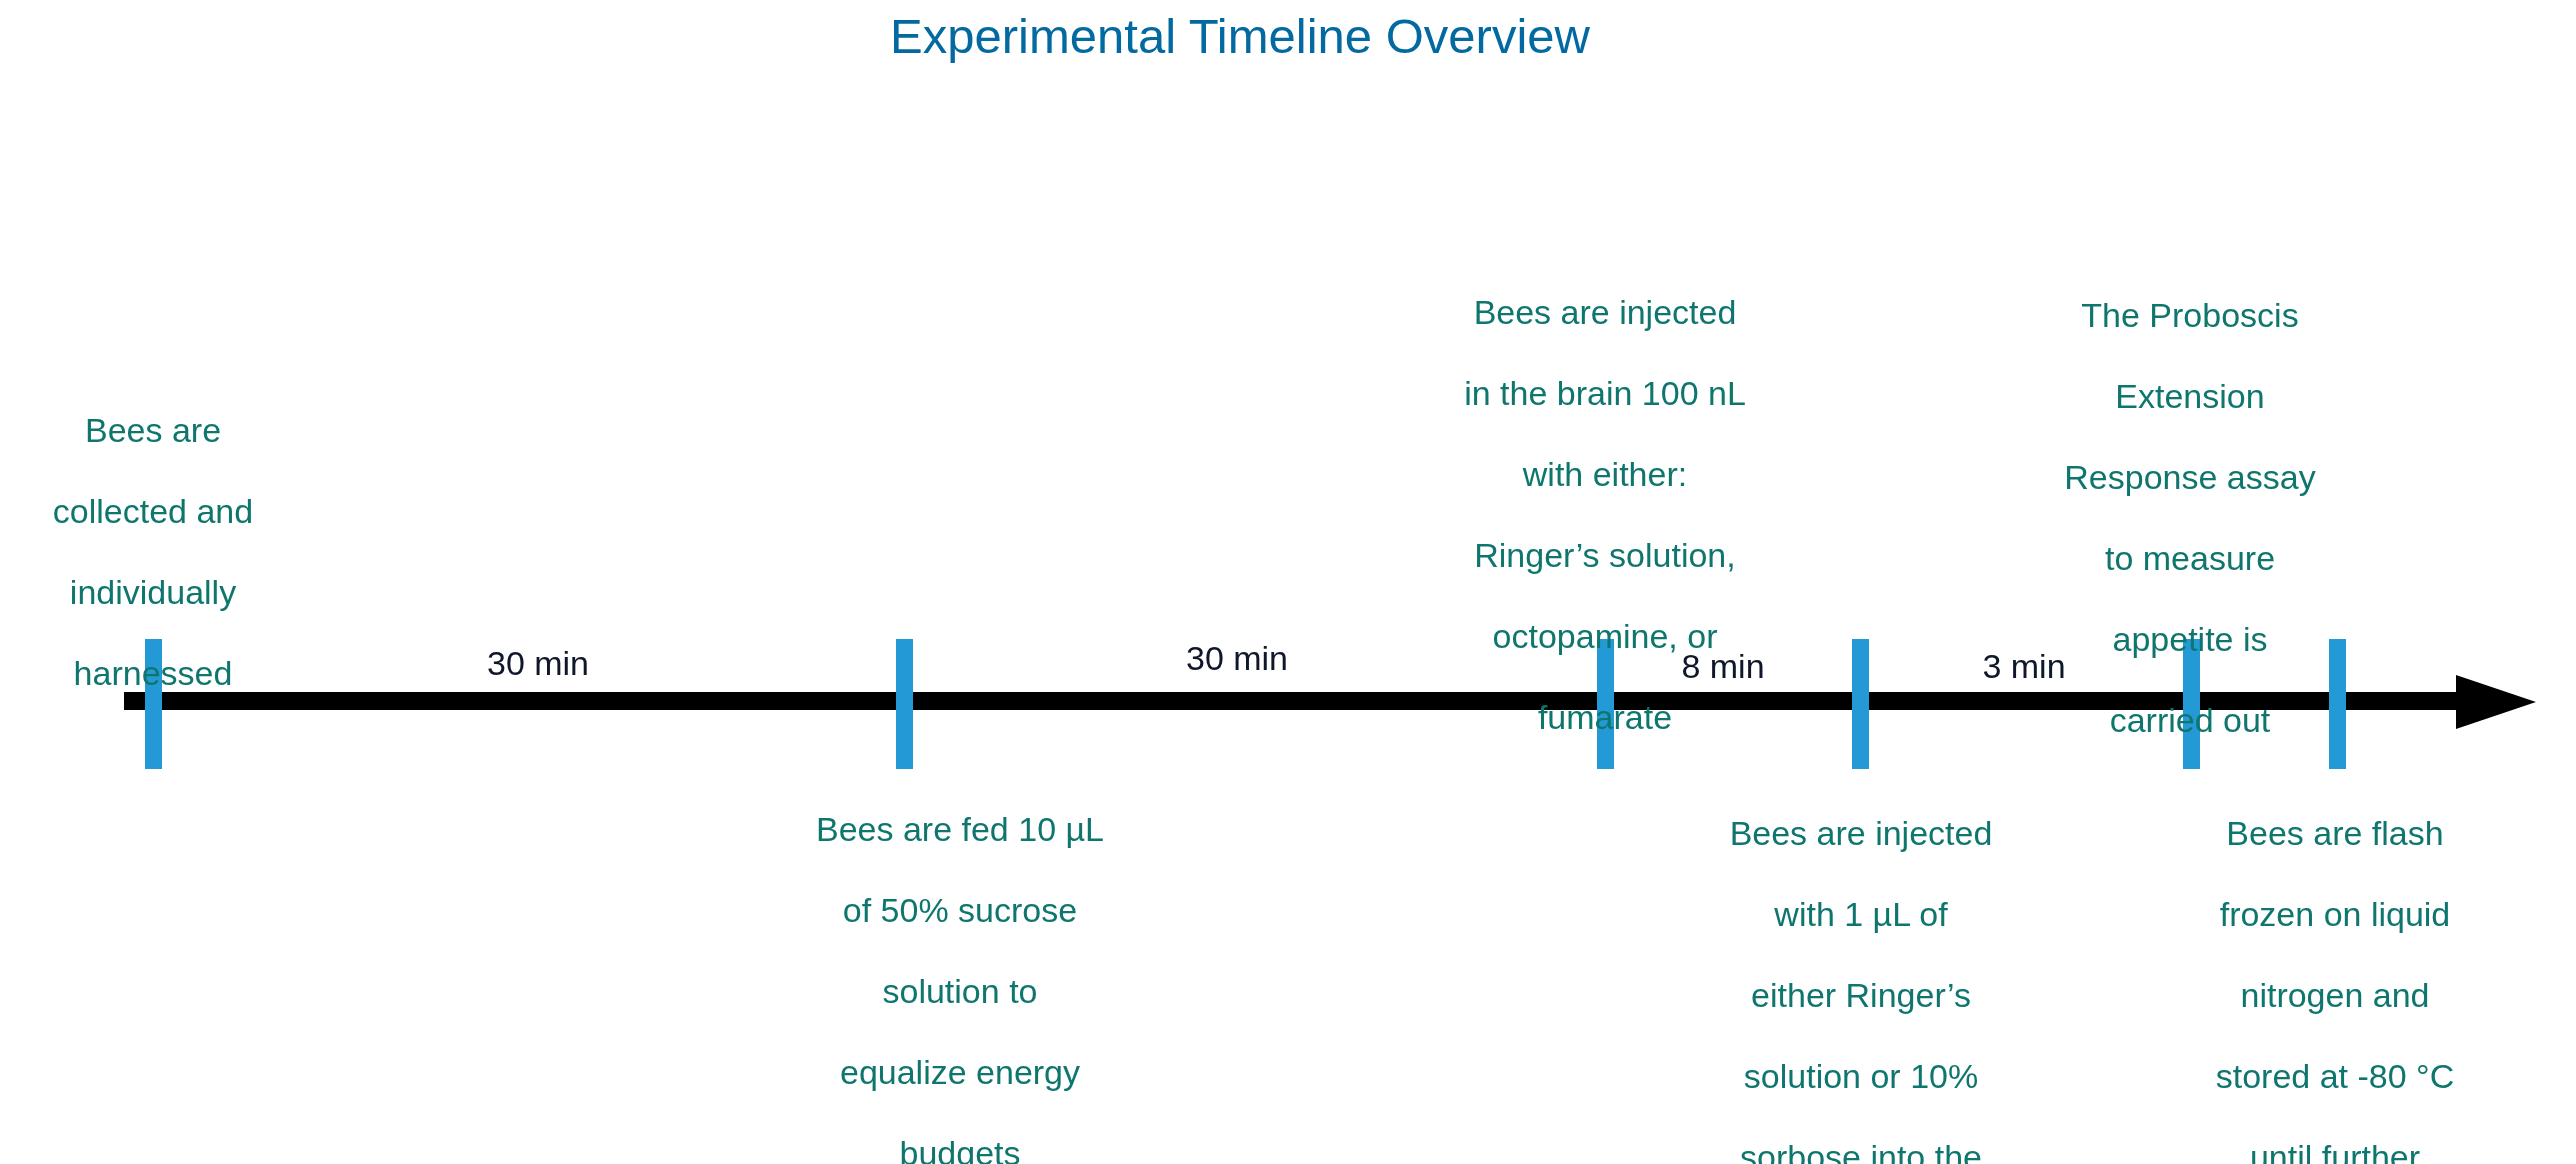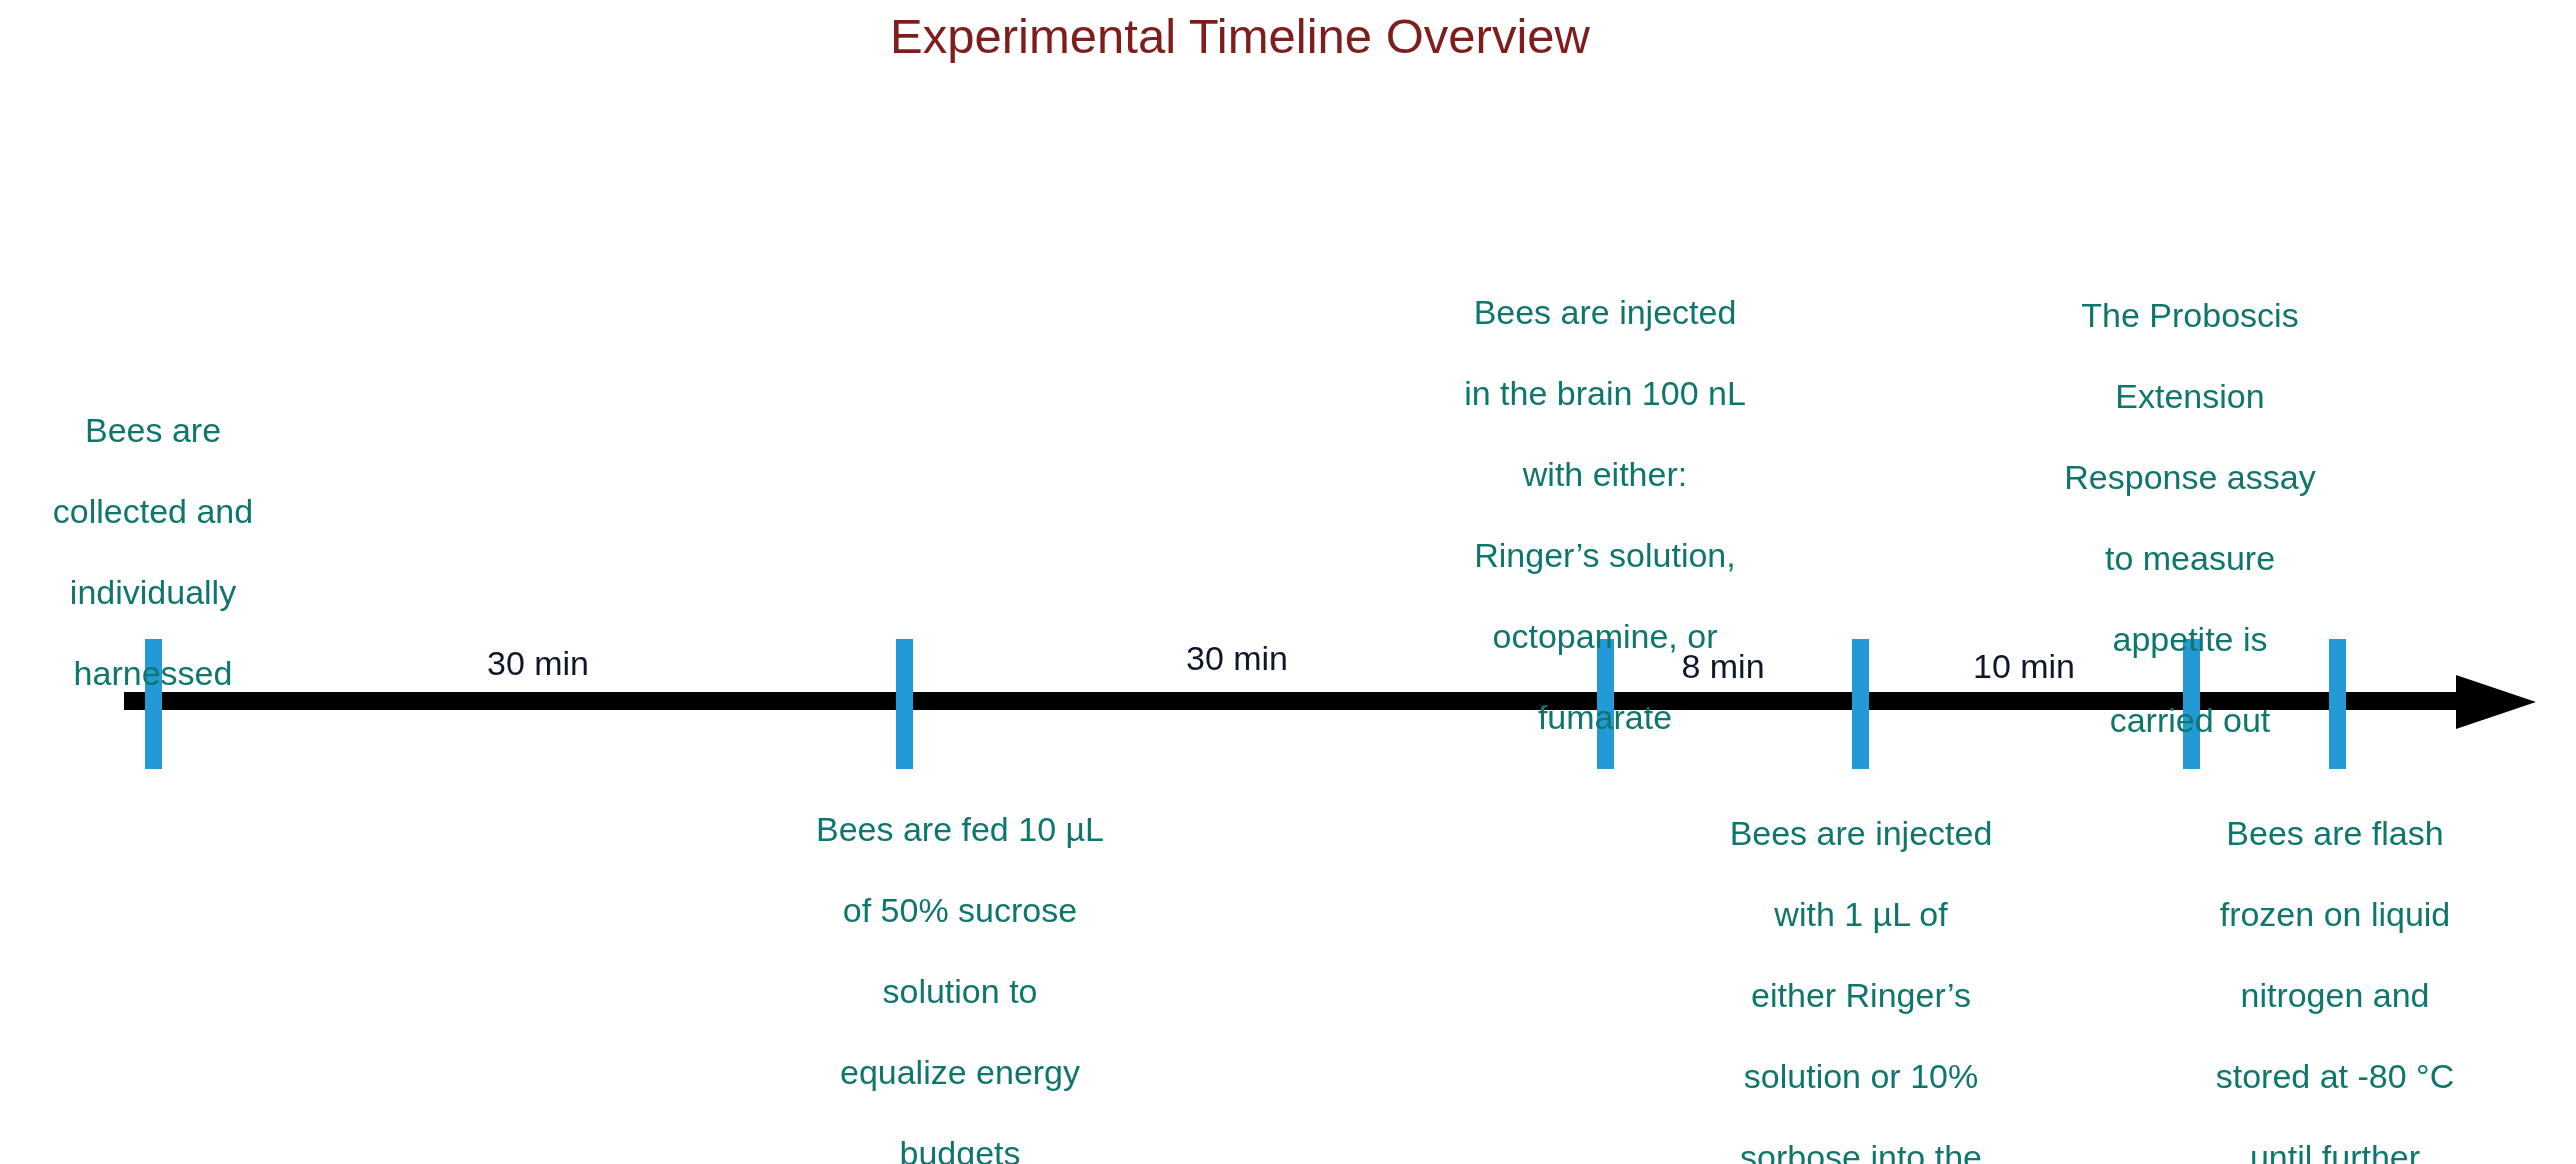--- a/index.html
+++ b/index.html
@@ -21,21 +21,21 @@
 
   
   #title {
     position: absolute;
     left: 0;
     top: 8px;
     width: 2576px;
     text-align: center;
     font-size: 49px;
     line-height: 1.15;
-    color: #7f1d1d;
+    color: #0369a1;
     white-space: pre;
   }
   
   #title-inner {
     display: inline-block;
     transform: translateX(-48px);
   }
 
   
   #axis-line {
@@ -102,21 +102,21 @@
   <div class="tick" style="left:145px;"></div>
   <div class="tick" style="left:896px;"></div>
   <div class="tick" style="left:1597px;"></div>
   <div class="tick" style="left:1852px;"></div>
   <div class="tick" style="left:2183px;"></div>
   <div class="tick" style="left:2329px;"></div>
 
   <div class="interval" style="left:538px; top:646px;">30 min</div>
   <div class="interval" style="left:1237px; top:641px;">30 min</div>
   <div class="interval" style="left:1723px; top:649px;">8 min</div>
-  <div class="interval" style="left:2024px; top:649px;">10 min</div>
+  <div class="interval" style="left:2024px; top:649px;">3 min</div>
 
   <div class="step above" style="left:153px; top:390px; width:335px;">Bees are
 collected and
 individually
 harnessed</div>
 
   <div class="step above" style="left:1605px; top:272px; width:414px;">Bees are injected
 in the brain 100 nL
 with either:
 Ringer’s solution,

